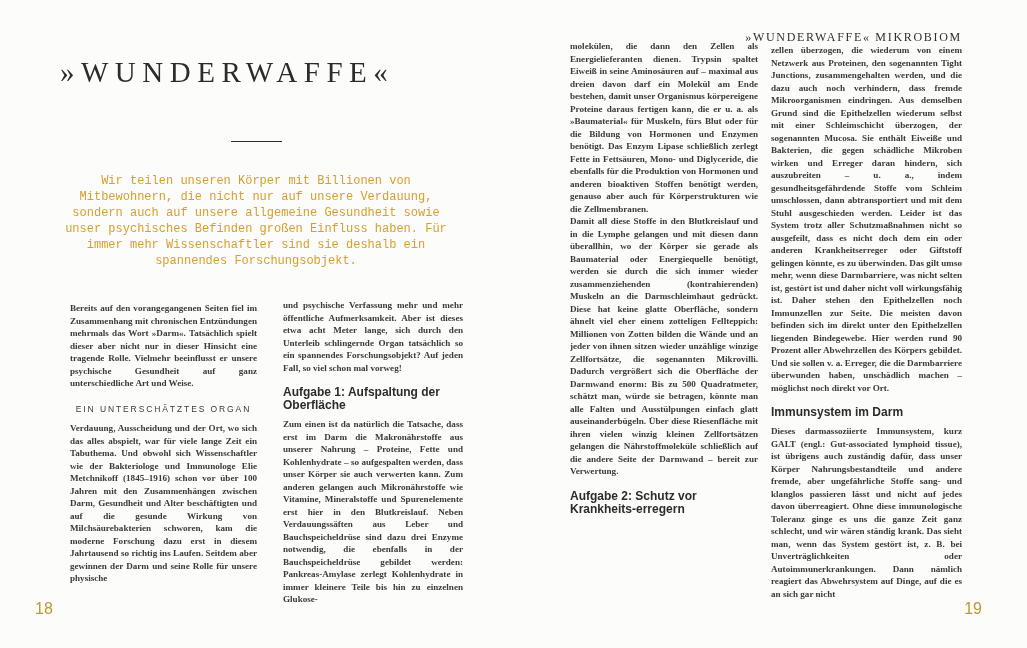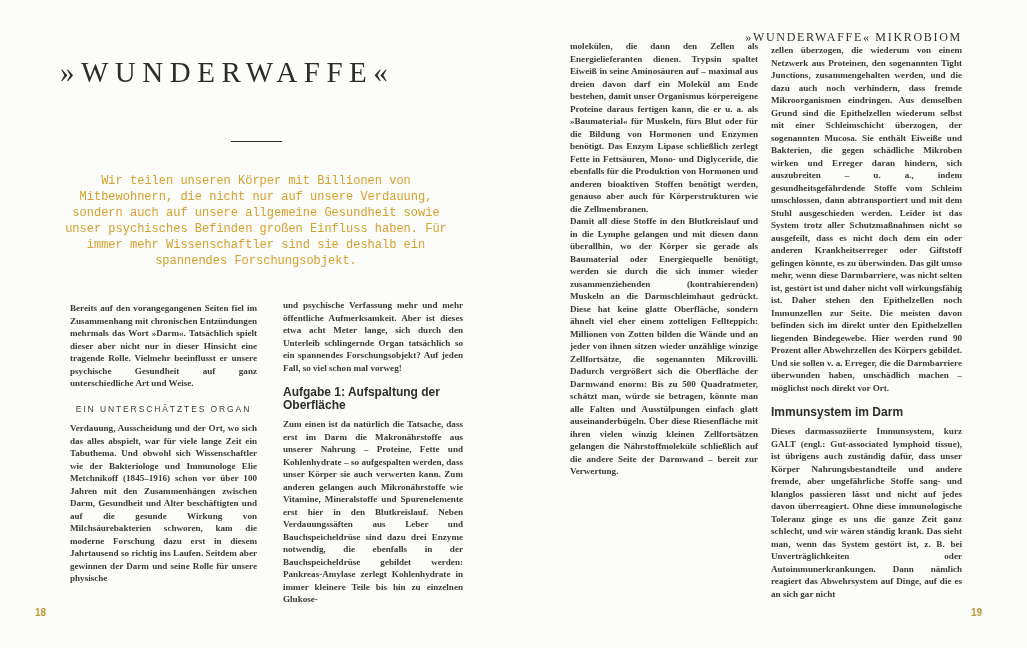--- a/index.html
+++ b/index.html
@@ -91,23 +91,22 @@
     line-height: 13px;
     text-align: left;
     margin: 12px 0 6px 0;
     color: #2c2c2a;
   }
 
   .page-num {
     position: absolute;
     bottom: 30px;
     font-family: "Liberation Sans", sans-serif;
-    font-size: 10px;
+    font-size: 16px;
     color: #bd9733;
-    font-weight: bold;
   }
   .page-num.left  { left: 35px; }
   .page-num.right { right: 45px; }
 </style>
 </head>
 <body>
 
 <div class="spread">
 
   <div class="running-header">»WUNDERWAFFE« MIKROBIOM</div>
@@ -126,20 +125,21 @@
 
   <div class="col col-l2">
     <p>und psychische Verfassung mehr und mehr öffentliche Aufmerksamkeit. Aber ist dieses etwa acht Meter lange, sich durch den Unterleib schlingernde Organ tatsächlich so ein spannendes Forschungsobjekt? Auf jeden Fall, so viel schon mal vorweg!</p>
     <h3 class="h-bold">Aufgabe 1: Aufspaltung der Oberfläche</h3>
     <p>Zum einen ist da natürlich die Tatsache, dass erst im Darm die Makronährstoffe aus unserer Nahrung – Proteine, Fette und Kohlenhydrate – so aufgespalten werden, dass unser Körper sie auch verwerten kann. Zum anderen gelangen auch Mikronährstoffe wie Vitamine, Mineralstoffe und Spurenelemente erst hier in den Blutkreislauf. Neben Verdauungssäften aus Leber und Bauchspeicheldrüse sind dazu drei Enzyme notwendig, die ebenfalls in der Bauchspeicheldrüse gebildet werden: Pankreas-Amylase zerlegt Kohlenhydrate in immer kleinere Teile bis hin zu einzelnen Glukose-</p>
   </div>
 
   <div class="col col-r1">
     <p>molekülen, die dann den Zellen als Energielieferanten dienen. Trypsin spaltet Eiweiß in seine Aminosäuren auf – maximal aus dreien davon darf ein Molekül am Ende bestehen, damit unser Organismus körpereigene Proteine daraus fertigen kann, die er u. a. als »Baumaterial« für Muskeln, fürs Blut oder für die Bildung von Hormonen und Enzymen benötigt. Das Enzym Lipase schließlich zerlegt Fette in Fettsäuren, Mono- und Diglyceride, die ebenfalls für die Produktion von Hormonen und anderen bioaktiven Stoffen benötigt werden, genauso aber auch für Körperstrukturen wie die Zellmembranen.</p>
     <p>Damit all diese Stoffe in den Blutkreislauf und in die Lymphe gelangen und mit diesen dann überallhin, wo der Körper sie gerade als Baumaterial oder Energiequelle benötigt, werden sie durch die sich immer wieder zusammenziehenden (kontrahierenden) Muskeln an die Darmschleimhaut gedrückt. Diese hat keine glatte Oberfläche, sondern ähnelt viel eher einem zotteligen Fellteppich: Millionen von Zotten bilden die Wände und an jeder von ihnen sitzen wieder unzählige winzige Zellfortsätze, die sogenannten Mikrovilli. Dadurch vergrößert sich die Oberfläche der Darmwand enorm: Bis zu 500 Quadratmeter, schätzt man, würde sie betragen, könnte man alle Falten und Ausstülpungen einfach glatt auseinanderbügeln. Über diese Riesenfläche mit ihren vielen winzig kleinen Zellfortsätzen gelangen die Nährstoffmoleküle schließlich auf die andere Seite der Darmwand – bereit zur Verwertung.</p>
+    <h3 class="h-bold">Aufgabe 2: Schutz vor Krankheits-erregern</h3>
   </div>
 
   <div class="col col-r2">
     <p>zellen überzogen, die wiederum von einem Netzwerk aus Proteinen, den sogenannten Tight Junctions, zusammengehalten werden, und die dazu auch noch verhindern, dass fremde Mikroorganismen eindringen. Aus demselben Grund sind die Epithelzellen wiederum selbst mit einer Schleimschicht überzogen, der sogenannten Mucosa. Sie enthält Eiweiße und Bakterien, die gegen schädliche Mikroben wirken und Erreger daran hindern, sich auszubreiten – u. a., indem gesundheitsgefährdende Stoffe vom Schleim umschlossen, dann abtransportiert und mit dem Stuhl ausgeschieden werden. Leider ist das System trotz aller Schutzmaßnahmen nicht so ausgefeilt, dass es nicht doch dem ein oder anderen Krankheitserreger oder Giftstoff gelingen könnte, es zu überwinden. Das gilt umso mehr, wenn diese Darmbarriere, was nicht selten ist, gestört ist und daher nicht voll wirkungsfähig ist. Daher stehen den Epithelzellen noch Immunzellen zur Seite. Die meisten davon befinden sich im direkt unter den Epithelzellen liegenden Bindegewebe. Hier werden rund 90 Prozent aller Abwehrzellen des Körpers gebildet. Und sie sollen v. a. Erreger, die die Darmbarriere überwunden haben, unschädlich machen – möglichst noch direkt vor Ort.</p>
     <h3 class="h-bold">Immunsystem im Darm</h3>
     <p>Dieses darmassoziierte Immunsystem, kurz GALT (engl.: Gut-associated lymphoid tissue), ist übrigens auch zuständig dafür, dass unser Körper Nahrungsbestandteile und andere fremde, aber ungefährliche Stoffe sang- und klanglos passieren lässt und nicht auf jedes davon überreagiert. Ohne diese immunologische Toleranz ginge es uns die ganze Zeit ganz schlecht, und wir wären ständig krank. Das sieht man, wenn das System gestört ist, z. B. bei Unverträglichkeiten oder Autoimmunerkrankungen. Dann nämlich reagiert das Abwehrsystem auf Dinge, auf die es an sich gar nicht</p>
   </div>
 
   <div class="page-num left">18</div>
 

